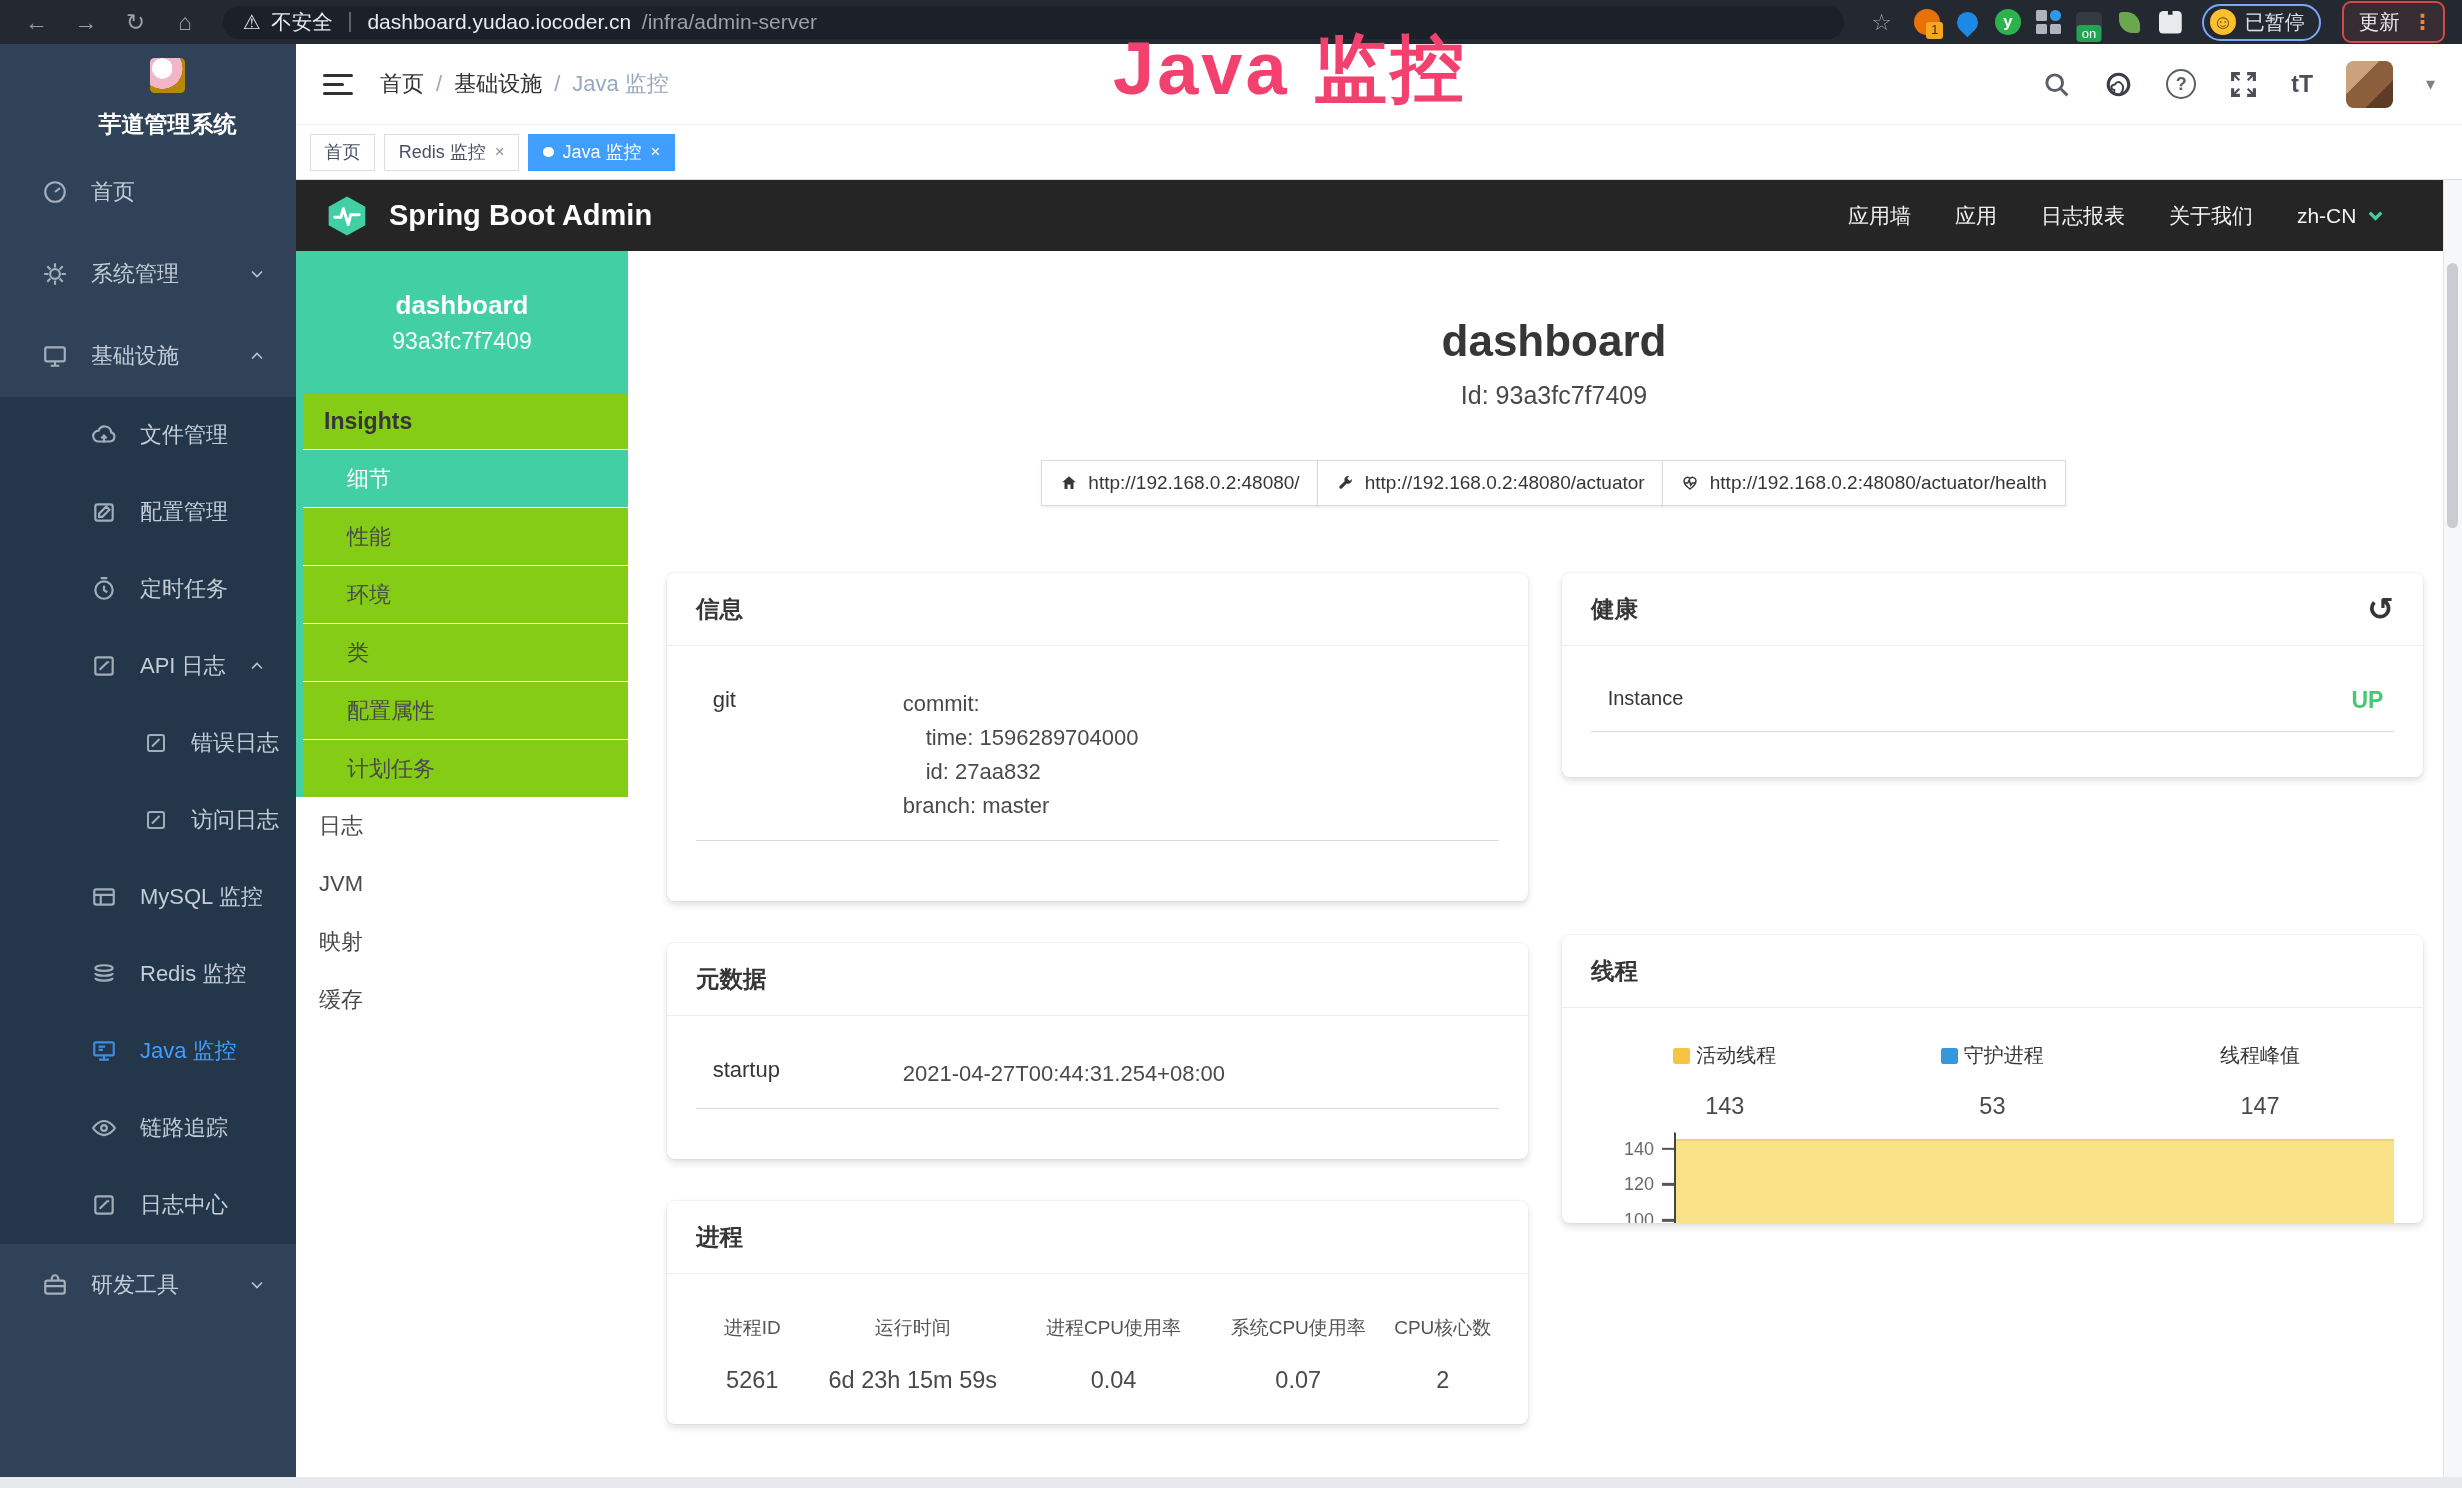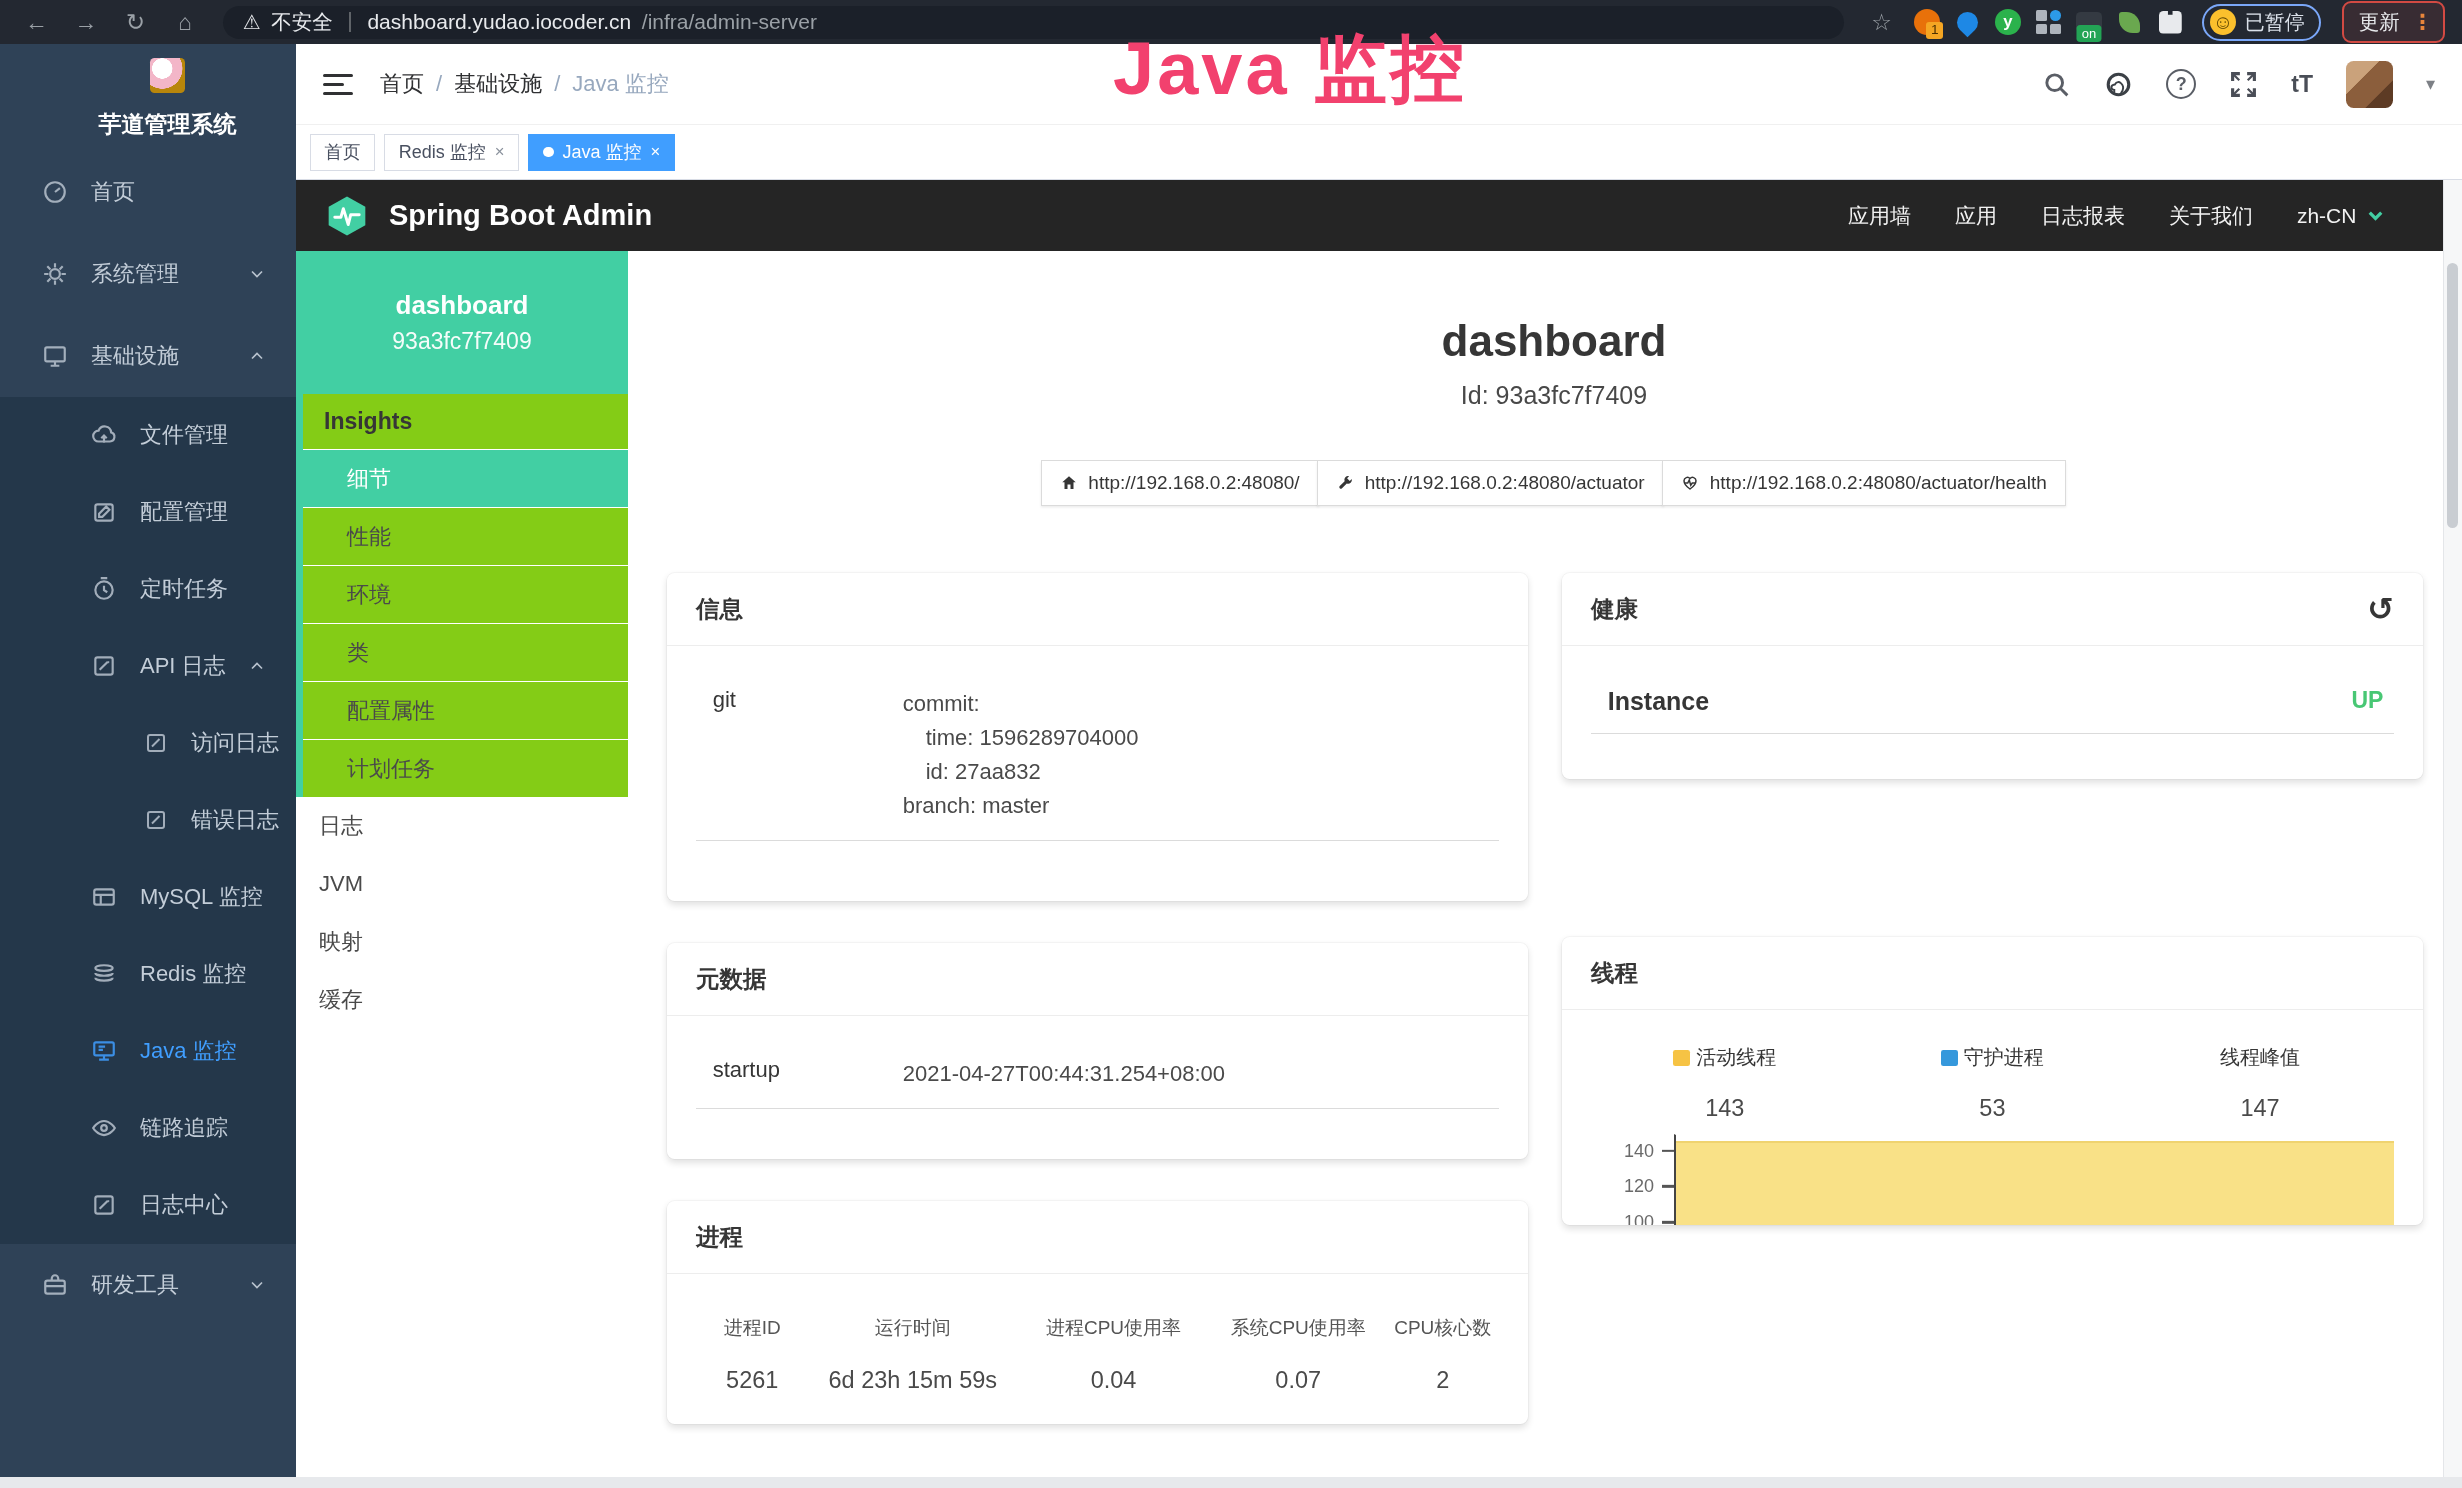--- a/index.html
+++ b/index.html
@@ -113,21 +113,21 @@
         margin-bottom:42px;overflow:hidden;}
   .card-h{padding:20px 29px;font-size:23.5px;font-weight:bold;color:#363636;border-bottom:1.5px solid #ededed;
           display:flex;align-items:center;justify-content:space-between;}
   .card-b{padding:21px 29px 30px 29px;}
   .rowkv{display:flex;padding:20px 0 16.7px 16.7px;border-bottom:1.5px solid #dbdbdb;}
   .rowkv .k{width:190px;flex:0 0 auto;font-size:22px;color:#363636;}
   .rowkv .v{font-size:22px;color:#4a4a4a;line-height:1.55;}
   .v .ind{padding-left:23px;}
   .hist{font-size:32px;color:#363636;line-height:1;}
   .upval{margin-left:auto;margin-right:10.6px;font-weight:bold;color:#48c774;font-size:23px;}
-  .k.inst{font-weight:bold;font-size:25px;width:auto;}
+  .k.inst{font-weight:normal;font-size:20px;width:auto;}
   .ptable{display:flex;text-align:center;margin-top:20px;}
   .pcol{display:flex;flex-direction:column;gap:26px;}
   .pcol .ph{font-size:19px;color:#555;}
   .pcol .pv{font-size:23.5px;color:#4a4a4a;}
   .pc1{width:14%;} .pc2{width:26%;} .pc3{width:24%;} .pc4{width:22%;} .pc5{width:14%;}
   .tlegend{display:flex;text-align:center;margin-top:13.7px;}
   .tlegend>div{width:33.33%;}
   .leg-lab{font-size:20px;color:#363636;display:flex;align-items:center;justify-content:center;gap:6px;}
   .sq{width:16.7px;height:16.7px;border-radius:2.3px;display:inline-block;}
   .sq.yellow{background:#f6c344;} .sq.blue{background:#3598dc;}
@@ -266,28 +266,28 @@
       <span>API 日志</span>
       <svg class="chev" width="20" height="20" viewBox="0 0 24 24" fill="none" stroke="#b8c2ce" stroke-width="2">
           <polyline points="6 15 12 9 18 15"></polyline>
         </svg>
     </div>
     <div class="sitem lvl2">
       <svg class="sic" width="24" height="24" viewBox="0 0 24 24" fill="none" stroke="#b8c2ce" stroke-width="2">
           <rect x="4" y="4" width="16" height="16" rx="2"></rect>
           <path d="M8 15.5L15.5 8"></path>
         </svg>
-      <span>访问日志</span>
+      <span>错误日志</span>
     </div>
     <div class="sitem lvl2">
       <svg class="sic" width="24" height="24" viewBox="0 0 24 24" fill="none" stroke="#b8c2ce" stroke-width="2">
           <rect x="4" y="4" width="16" height="16" rx="2"></rect>
           <path d="M8 15.5L15.5 8"></path>
         </svg>
-      <span>错误日志</span>
+      <span>访问日志</span>
     </div>
     <div class="sitem">
       <svg class="sic" width="26" height="26" viewBox="0 0 24 24" fill="none" stroke="#b8c2ce" stroke-width="2">
           <rect x="3" y="5" width="18" height="14" rx="2"></rect>
           <path d="M3 10h18M9 10v9"></path>
         </svg>
       <span>MySQL 监控</span>
     </div>
     <div class="sitem">
       <svg class="sic" width="26" height="26" viewBox="0 0 24 24" fill="none" stroke="#b8c2ce" stroke-width="2">

